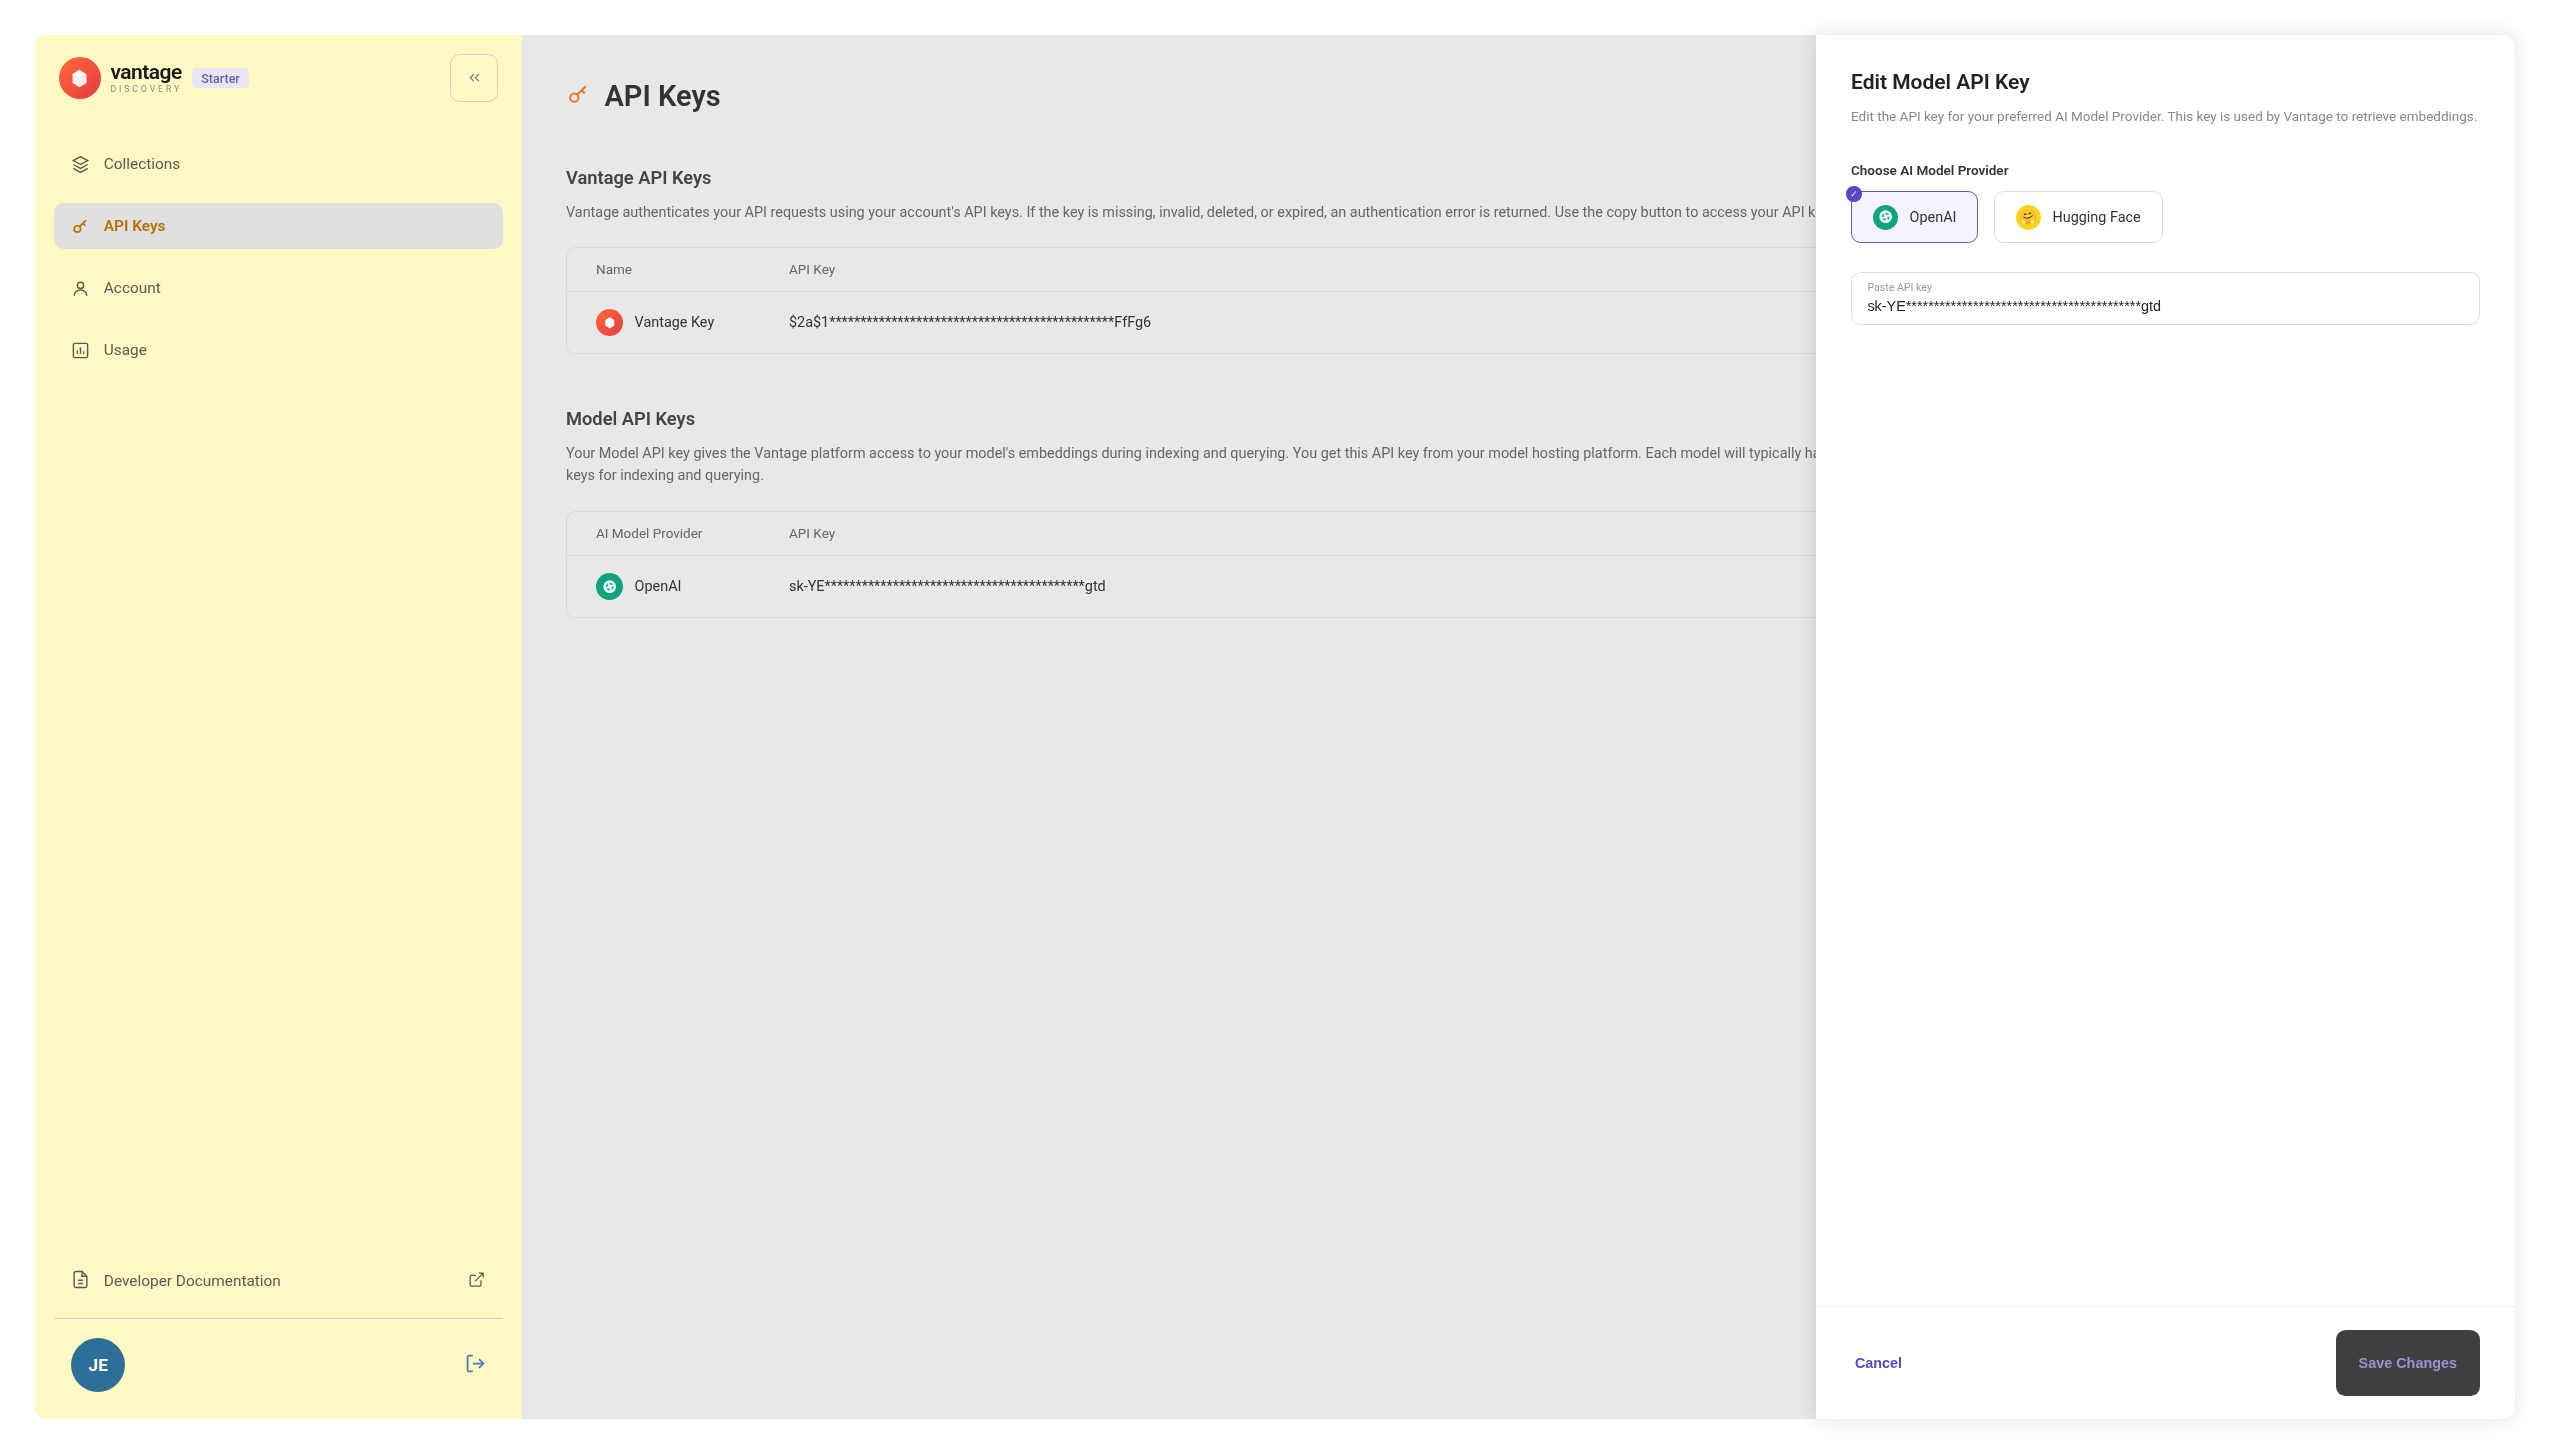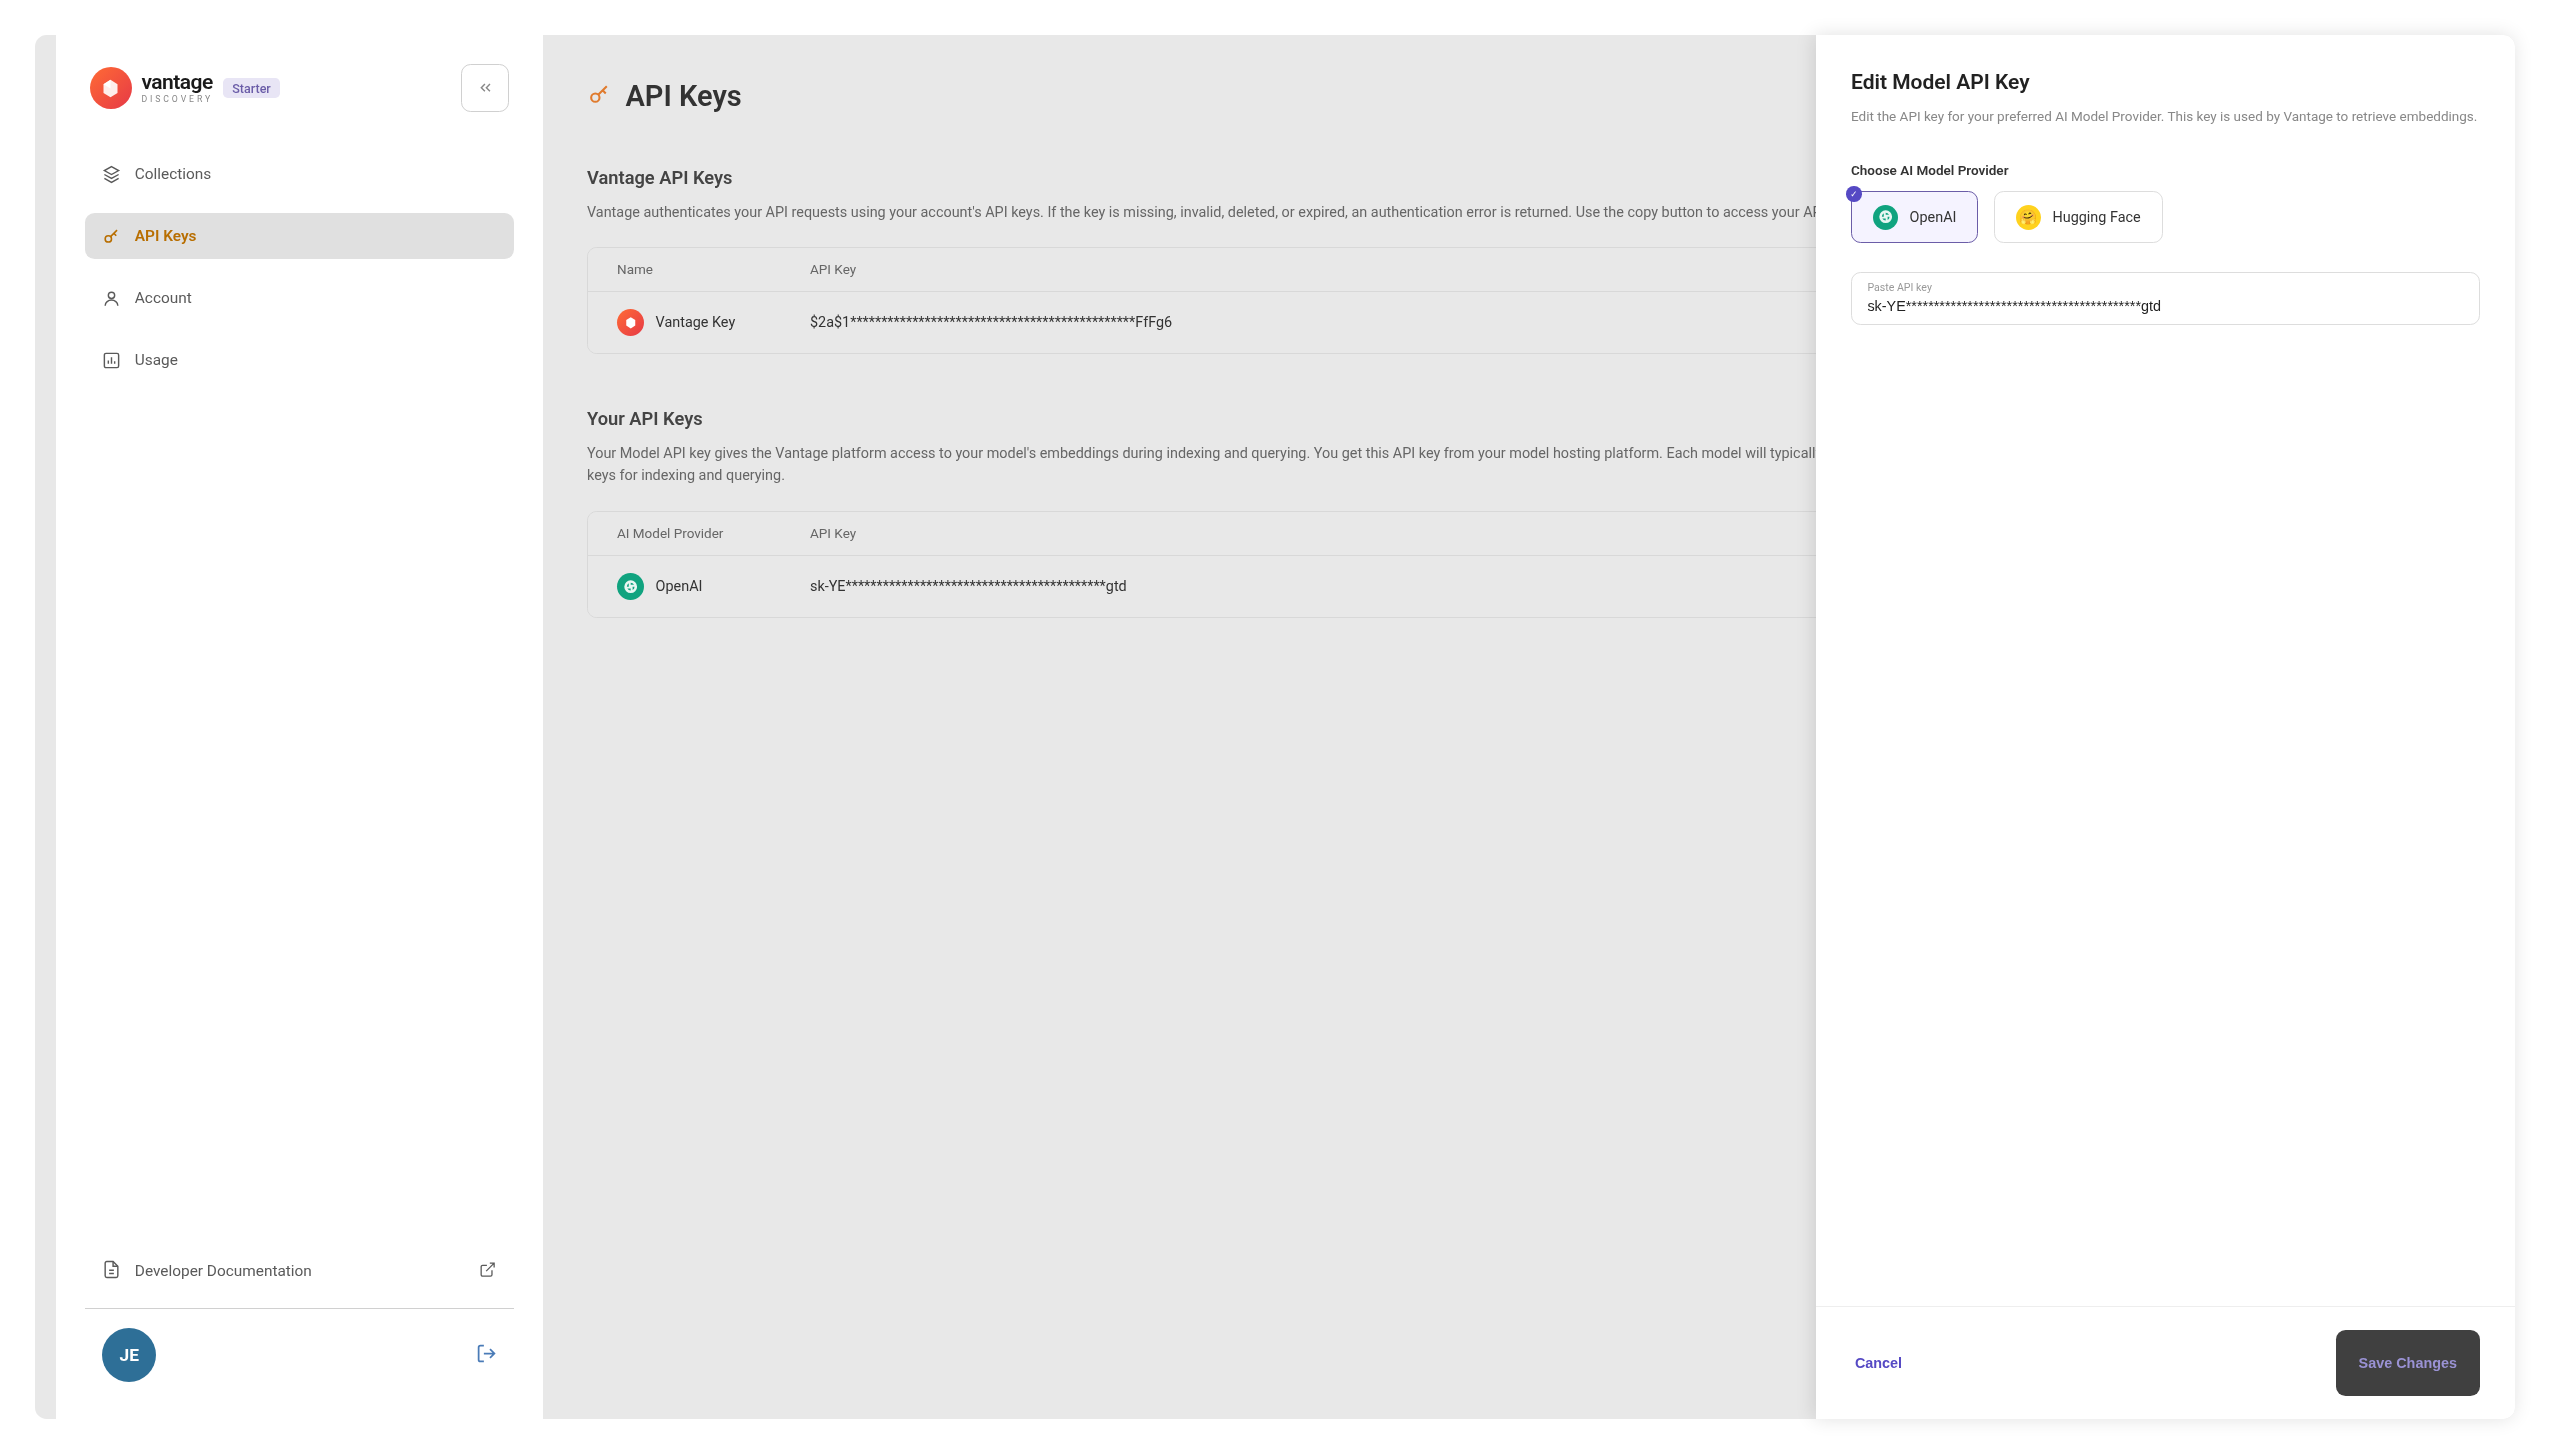--- a/index.html
+++ b/index.html
@@ -20,25 +20,24 @@
     .main-container {
       display: flex;
       flex: 1;
       background: #e8e8e8;
       margin: 35px;
       border-radius: 11.6px;
       overflow: hidden;
     }
     .sidebar {
       width: 487px;
-      background: #ffffff;
+      background: #fef9c3;
       display: flex;
       flex-direction: column;
-      padding: 29px;
-      margin-left: 21px;
+      padding: 19px;
     }
     .sidebar-header {
       display: flex;
       align-items: center;
       justify-content: space-between;
       margin-bottom: 39px;
       padding: 0 4.8px;
     }
     .logo-section {
       display: flex;
@@ -490,21 +489,21 @@
                   </svg>
               </span>
               <span>Vantage Key</span>
             </div>
             <div class="col-key key-value">$2a$1**********************************************FfFg6</div>
           </div>
         </div>
       </section>
 
       <section class="section">
-        <h2 class="section-title">Your API Keys</h2>
+        <h2 class="section-title">Model API Keys</h2>
         <p class="section-desc">Your Model API key gives the Vantage platform access to your model's embeddings during indexing and querying. You get this API key from your model hosting platform. Each model will typically have its own key. If your model uses API access quotas (like OpenAI), you will typically have separate keys for indexing and querying.</p>
         <div class="table">
           <div class="table-header">
             <div class="col-name">AI Model Provider</div>
             <div class="col-key">API Key</div>
           </div>
           <div class="table-row">
             <div class="col-name key-name-cell">
               <span class="provider-icon openai">
                 <svg width="15.4" height="15.4" viewBox="0 0 24 24" fill="white">

